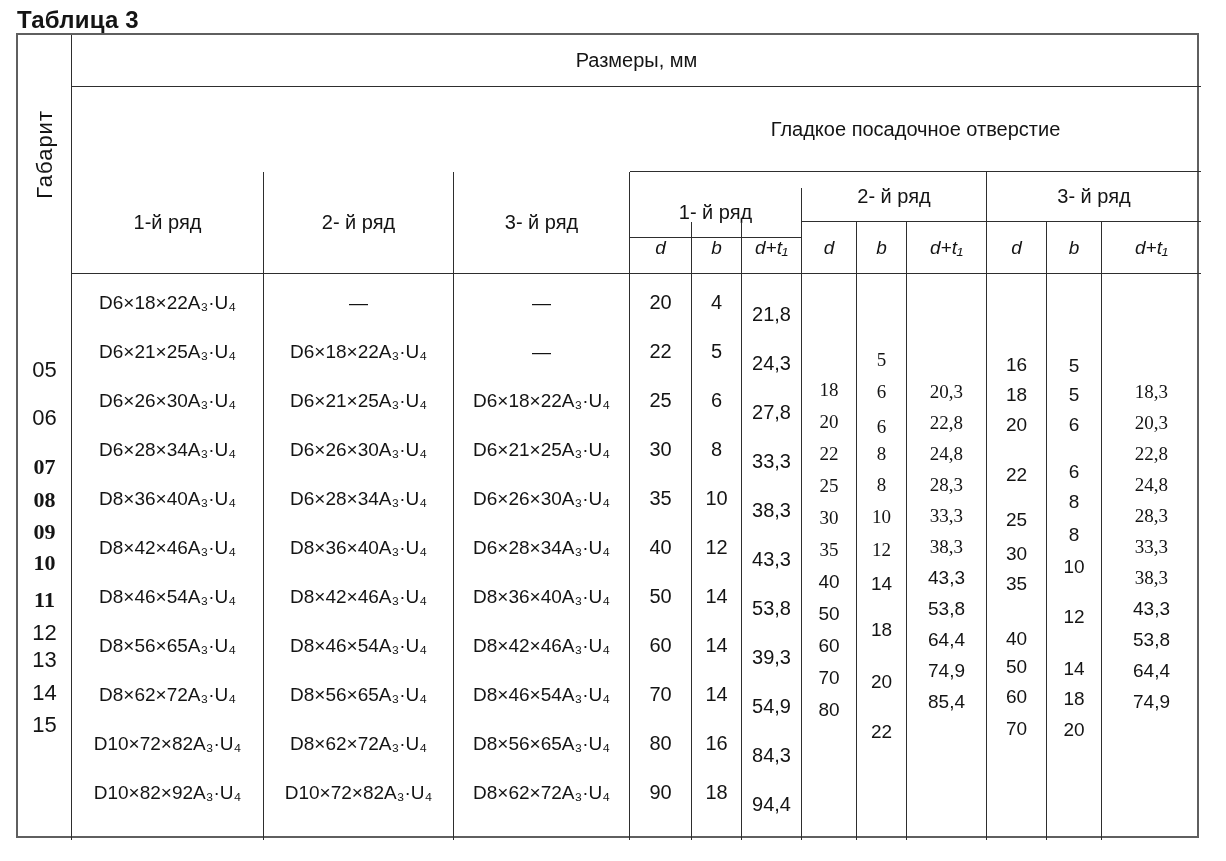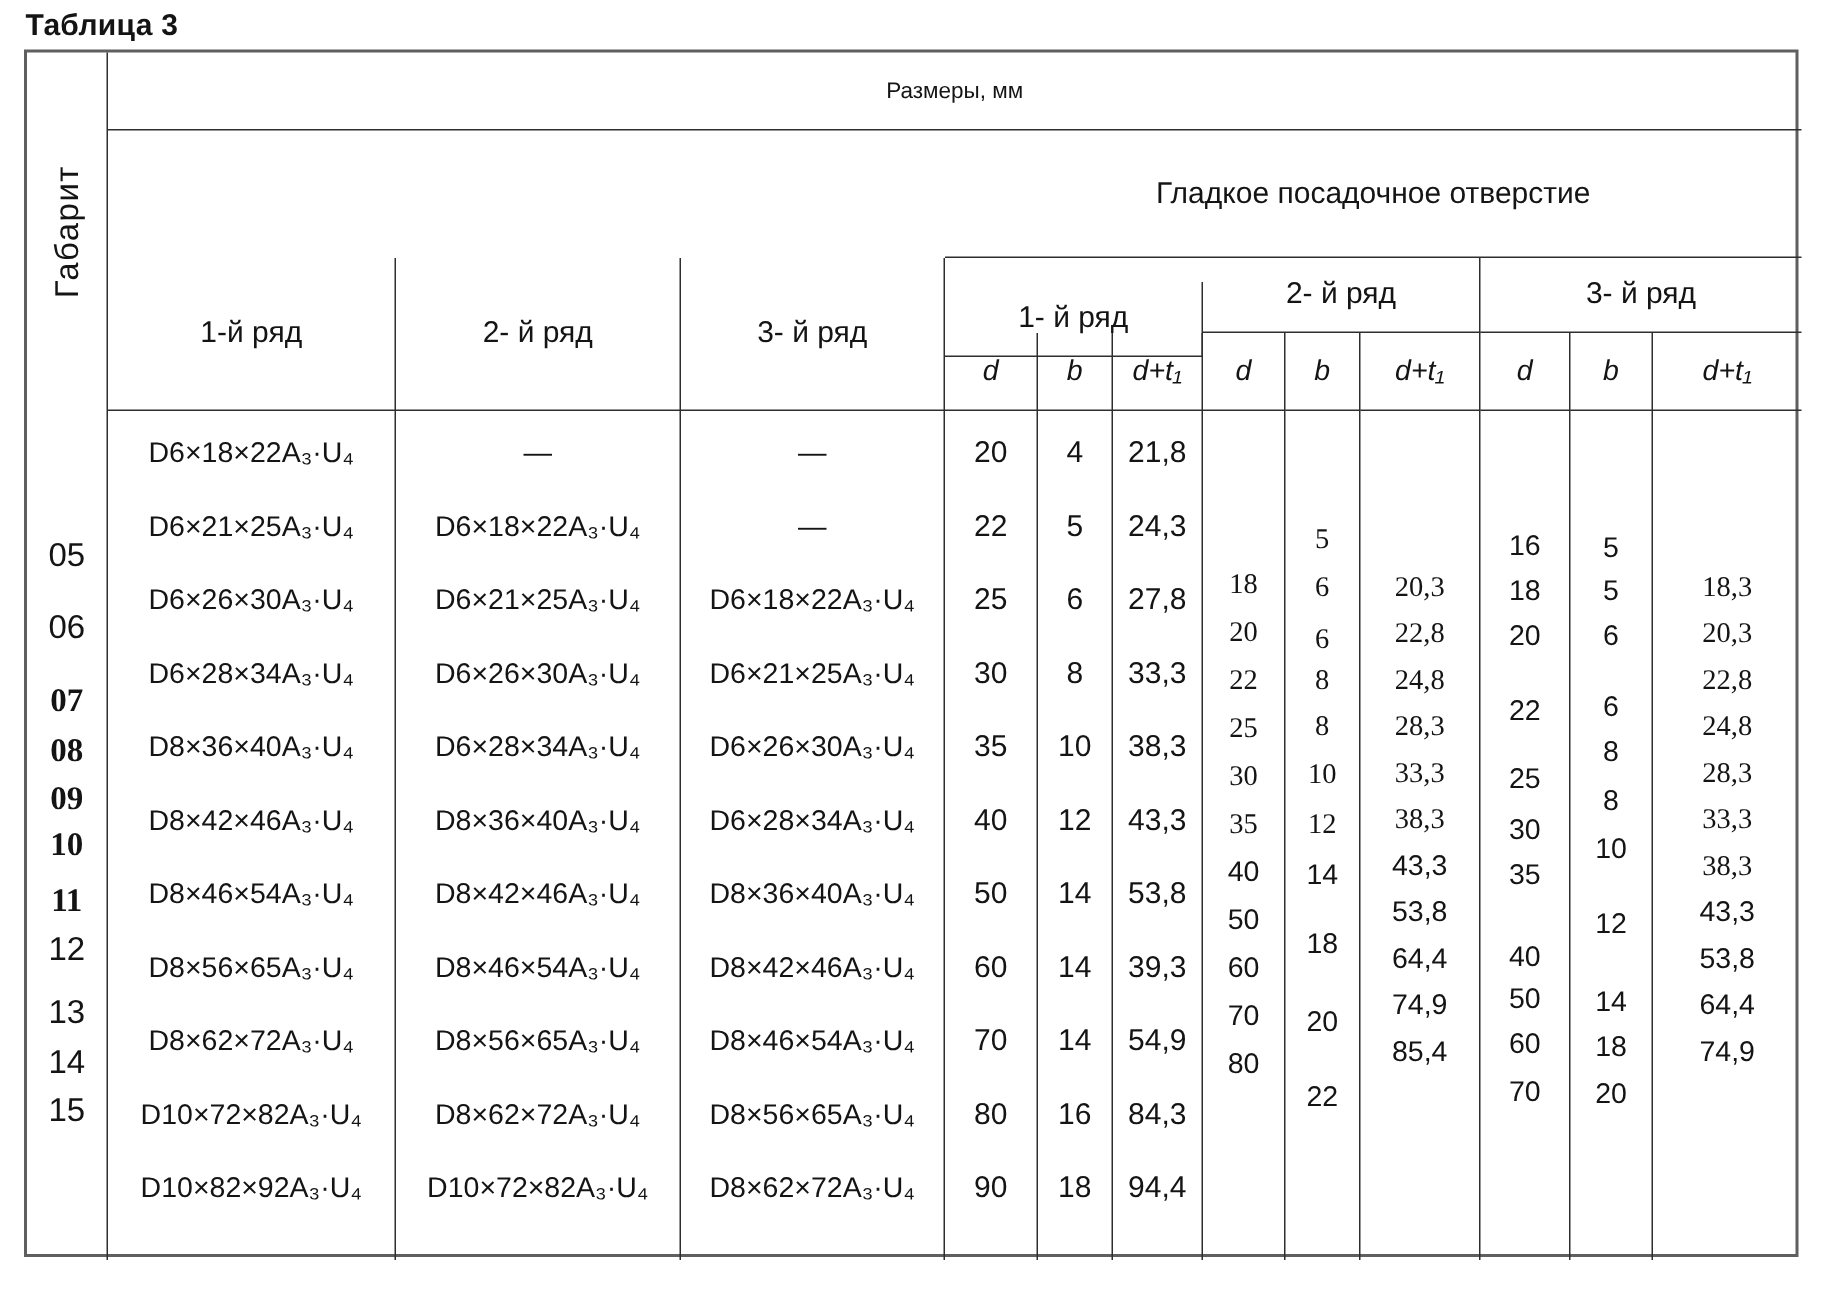--- a/index.html
+++ b/index.html
@@ -1,45 +1,45 @@
 <!DOCTYPE html>
 <html><head>
 <meta charset="utf-8">
 <style>
   html,body{margin:0;padding:0;background:#ffffff;}
   .canvas{
     position:relative;width:1226px;height:861px;background:#ffffff;
     font-family:"Liberation Sans","DejaVu Sans",sans-serif;color:#141414;
     overflow:hidden;
   }
-  .doc-title{position:absolute;left:17px;top:6px;font-size:20px;font-weight:600;letter-spacing:.2px;}
+  .doc-title{position:absolute;left:17px;top:6px;font-size:24px;font-weight:600;letter-spacing:.2px;}
   .table{position:absolute;left:16px;top:33px;width:1183px;height:805px;border:2px solid #5f5f5f;box-sizing:border-box;background:#fff;}
   .cell{position:absolute;box-sizing:border-box;display:flex;align-items:center;justify-content:center;text-align:center;}
   .br{border-right:1px solid #2e2e2e;}
   .bb{border-bottom:1px solid #2e2e2e;}
   .vert{writing-mode:vertical-rl;transform:rotate(180deg);font-size:22px;letter-spacing:1px;}
-  .hdr{font-size:15px;}
+  .hdr{font-size:20px;}
   .hdr2{font-size:20px;}
   .two-line{flex-direction:column;align-items:stretch;justify-content:center;line-height:26px;}
   .two-line .l1{text-align:left;padding-left:26px;}
   .two-line .l2{text-align:center;padding-left:30px;}
   .sub{font-size:19px;font-style:italic;font-family:"Liberation Sans","DejaVu Sans",sans-serif;}
   
   .rows11{display:grid;grid-template-rows:repeat(11,49px);align-items:center;justify-items:center;padding-top:4px;}
   .rows11 div{font-size:19px;white-space:nowrap;}
   .num20 div{font-size:20px;}
   
   .stack{display:flex;flex-direction:column;align-items:center;}
   .stack div{height:24px;line-height:24px;font-size:19px;white-space:nowrap;}
   .gab{padding-top:85px;}
   .gab div{height:22px;line-height:22px;font-size:22px;}
   .gab div:nth-child(2){margin-top:26px}.gab div:nth-child(3){margin-top:27px}
   .gab div:nth-child(4){margin-top:11px}.gab div:nth-child(5){margin-top:10px}
   .gab div:nth-child(6){margin-top:9px}.gab div:nth-child(7){margin-top:15px}
-  .gab div:nth-child(8){margin-top:11px}.gab div:nth-child(9){margin-top:20px}
+  .gab div:nth-child(8){margin-top:11px}.gab div:nth-child(9){margin-top:5px}
   .gab div:nth-child(10){margin-top:11px}.gab div:nth-child(11){margin-top:10px}
   .gab div:nth-child(n+3):nth-child(-n+7){font-family:"Liberation Serif","DejaVu Serif",serif;font-weight:bold;}
   #g2d{padding-top:104px}#g2d div+div{margin-top:8px}
   #g2d div:nth-child(-n+6){font-family:"Liberation Serif","DejaVu Serif",serif;}
   #g2b{padding-top:74px}
   #g2b div:nth-child(2){margin-top:8px}#g2b div:nth-child(3){margin-top:11px}
   #g2b div:nth-child(4){margin-top:3px}#g2b div:nth-child(5){margin-top:7px}
   #g2b div:nth-child(6){margin-top:8px}#g2b div:nth-child(7){margin-top:9px}
   #g2b div:nth-child(8){margin-top:10px}#g2b div:nth-child(9){margin-top:22px}
   #g2b div:nth-child(10){margin-top:28px}#g2b div:nth-child(11){margin-top:26px}
@@ -215,21 +215,21 @@
           <div>8</div>
           <div>10</div>
           <div>12</div>
           <div>14</div>
           <div>14</div>
           <div>14</div>
           <div>16</div>
           <div>18</div>
         </div>
     </div>
-    <div class="cell br" style="left:724px;top:239px;width:60px;height:566px;align-items:flex-start;justify-content:stretch;">
+    <div class="cell br" style="left:724px;top:239px;width:60px;height:566px;align-items:center;justify-content:stretch;">
       <div class="rows11 num20" style="width:100%;">
           <div>21,8</div>
           <div>24,3</div>
           <div>27,8</div>
           <div>33,3</div>
           <div>38,3</div>
           <div>43,3</div>
           <div>53,8</div>
           <div>39,3</div>
           <div>54,9</div>

